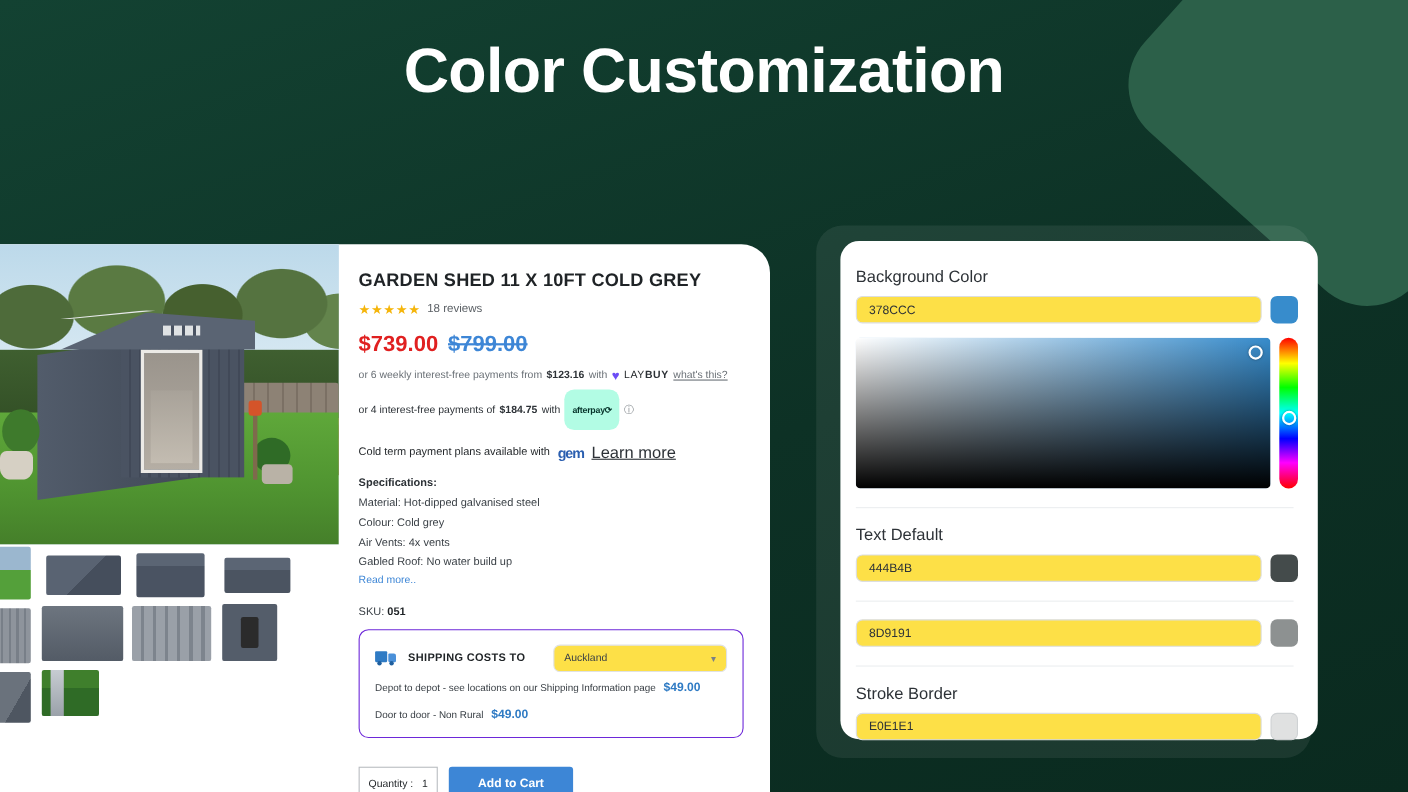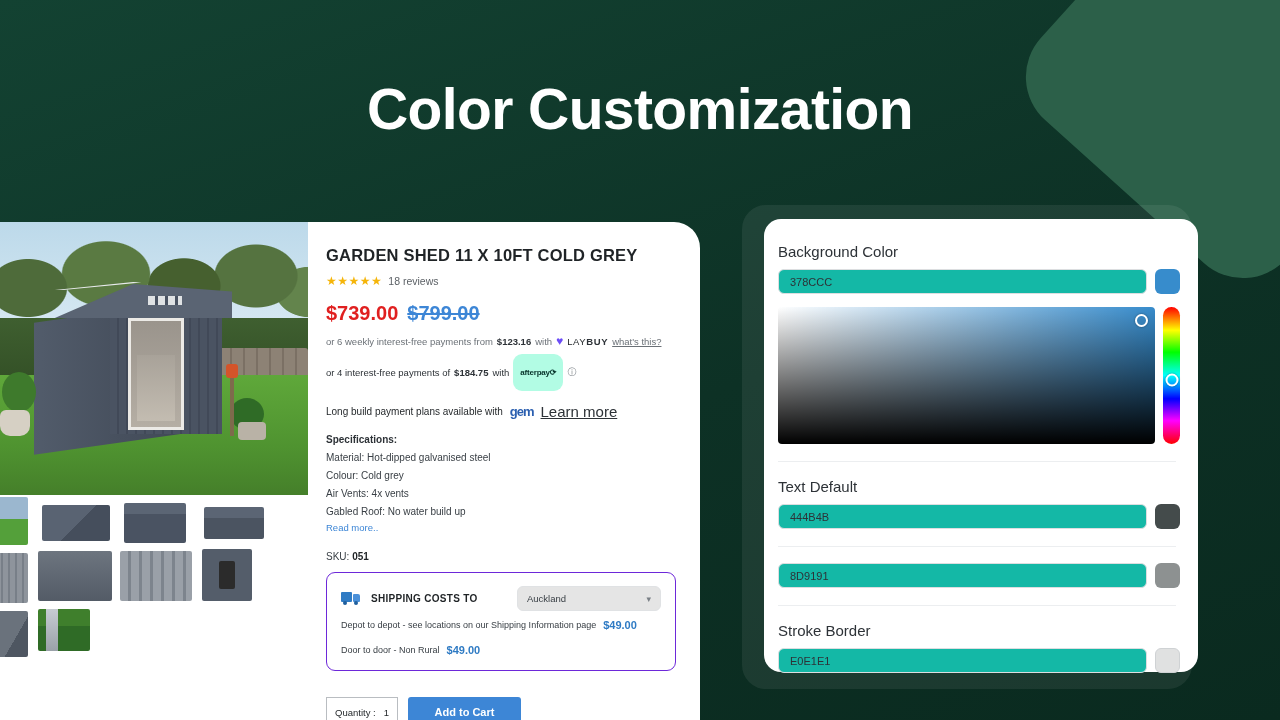--- a/index.html
+++ b/index.html
@@ -16,21 +16,21 @@
   }
   .deco-square {
     position: absolute; top: -96px; right: -120px;
     width: 330px; height: 330px; border-radius: 58px;
     background: #2c6049; transform: rotate(42deg);
   }
 
   
   .header { position: absolute; top: 0; left: 0; width: 1280px; height: 208px;
             display: flex; flex-direction: column; align-items: center;
-            justify-content: flex-start; padding-top: 80px; z-index: 4; }
+            justify-content: flex-start; padding-top: 36px; z-index: 4; }
   .header h1 { color: #fff; font-size: 57px; font-weight: 700; letter-spacing: -0.6px;
                line-height: 1.05; text-align: center; }
   .header .sub { color: #f2f6f3; font-size: 21px; font-style: italic; font-weight: 400;
                  text-align: center; line-height: 1.38; margin-top: 16px; max-width: 520px; }
 
   
   .product-card {
     position: absolute; left: 0; top: 222px;
     width: 700px; height: 498px;
     background: #ffffff; border-top-right-radius: 26px;
@@ -144,23 +144,23 @@
   .ship-head { display: flex; align-items: center; gap: 11px; }
   .truck { width: 19px; height: 13px; position: relative; flex: 0 0 19px; }
   .truck .cab { position: absolute; right: 0; top: 2px; width: 7px; height: 8px;
                 background: #4a90d9; border-radius: 1px 2px 1px 1px; }
   .truck .box { position: absolute; left: 0; top: 0; width: 11px; height: 10px;
                 background: #2f7bc4; border-radius: 1px; }
   .truck .w1, .truck .w2 { position: absolute; bottom: 0; width: 4px; height: 4px;
                            background: #1f5f9e; border-radius: 50%; }
   .truck .w1 { left: 2px; } .truck .w2 { right: 2px; }
   .ship-title { font-size: 10px; font-weight: 700; color: #1f2326; letter-spacing: 0.3px; }
-  .ship-select { margin-left: auto; width: 144px; height: 25px; border: 1px solid #e0e2e4;
+  .ship-select { margin-left: auto; width: 158px; height: 25px; border: 1px solid #e0e2e4;
                  border-radius: 6px; display: flex; align-items: center;
-                 padding: 0 9px; font-size: 9.5px; color: #3a4046; background: #e5e5e5; }
+                 padding: 0 9px; font-size: 9.5px; color: #3a4046; background: #fde047; }
   .chev { margin-left: auto; color: #7a8086; font-size: 9px; }
   .ship-row { font-size: 9px; color: #3a4046; margin-top: 13px;
               display: flex; align-items: center; gap: 7px; }
   .ship-row:nth-of-type(2) { margin-top: 8px; }
   .ship-price { color: #2f7bc4; font-size: 11px; font-weight: 700; text-align: right; }
 
   .buy-row { display: flex; align-items: stretch; gap: 10px; margin-top: 26px; }
   .qty { width: 72px; height: 30px; border: 1px solid #b9bdc1; background: #fff;
          display: flex; align-items: center; justify-content: center; gap: 8px;
          font-size: 9.5px; color: #1f2326; }
@@ -169,21 +169,21 @@
          font-family: inherit; cursor: pointer; }
 
   
   .panel-frame { position: absolute; left: 742px; top: 205px; width: 450px; height: 484px;
                  background: rgba(255,255,255,0.07); border-radius: 24px; z-index: 3; }
   .panel { position: absolute; left: 764px; top: 219px; width: 434px; height: 453px;
            background: #fff; border-radius: 17px; padding: 24px 18px 0 14px; z-index: 4; }
   .field-label { font-size: 15px; color: #2d3237; font-weight: 400; }
   .field-row { display: flex; align-items: center; gap: 8px; margin-top: 9px; }
   .hex-input { flex: 1; height: 25px; border: 1px solid #dcdee0; border-radius: 6px;
-               background: #14b8a6; display: flex; align-items: center; padding: 0 11px;
+               background: #fde047; display: flex; align-items: center; padding: 0 11px;
                font-size: 11px; color: #2d3237; }
   .swatch { width: 25px; height: 25px; border-radius: 6px; flex: 0 0 25px; }
   .swatch.light { border: 1px solid #cfd2d4; }
   .picker-row { display: flex; gap: 8px; margin-top: 13px; }
   .sat { position: relative; flex: 1; height: 137px; border-radius: 4px;
          background:
            linear-gradient(to top, #000 0%, rgba(0,0,0,0) 100%),
            linear-gradient(to right, #fff 0%, rgba(255,255,255,0) 100%),
            #378CCC; }
   .sat-knob { position: absolute; width: 13px; height: 13px; border: 2px solid #fff;
@@ -271,21 +271,21 @@
 
         <div class="pay-line dark">
           <span>or 4 interest-free payments of</span>
           <b>$184.75</b>
           <span>with</span>
           <span class="afterpay">afterpay⟳</span>
           <span class="info-i">ⓘ</span>
         </div>
 
         <div class="longterm">
-          <span>Long build payment plans available with</span>
+          <span>Cold term payment plans available with</span>
           <span class="gem">gem</span>
           <span class="learn">Learn more</span>
         </div>
 
         <div class="spec-title">Specifications:</div>
         <div class="spec">Material: Hot-dipped galvanised steel</div>
         <div class="spec">Colour: Cold grey</div>
         <div class="spec">Air Vents: 4x vents</div>
         <div class="spec">Gabled Roof: No water build up</div>
         <a class="readmore">Read more..</a>

